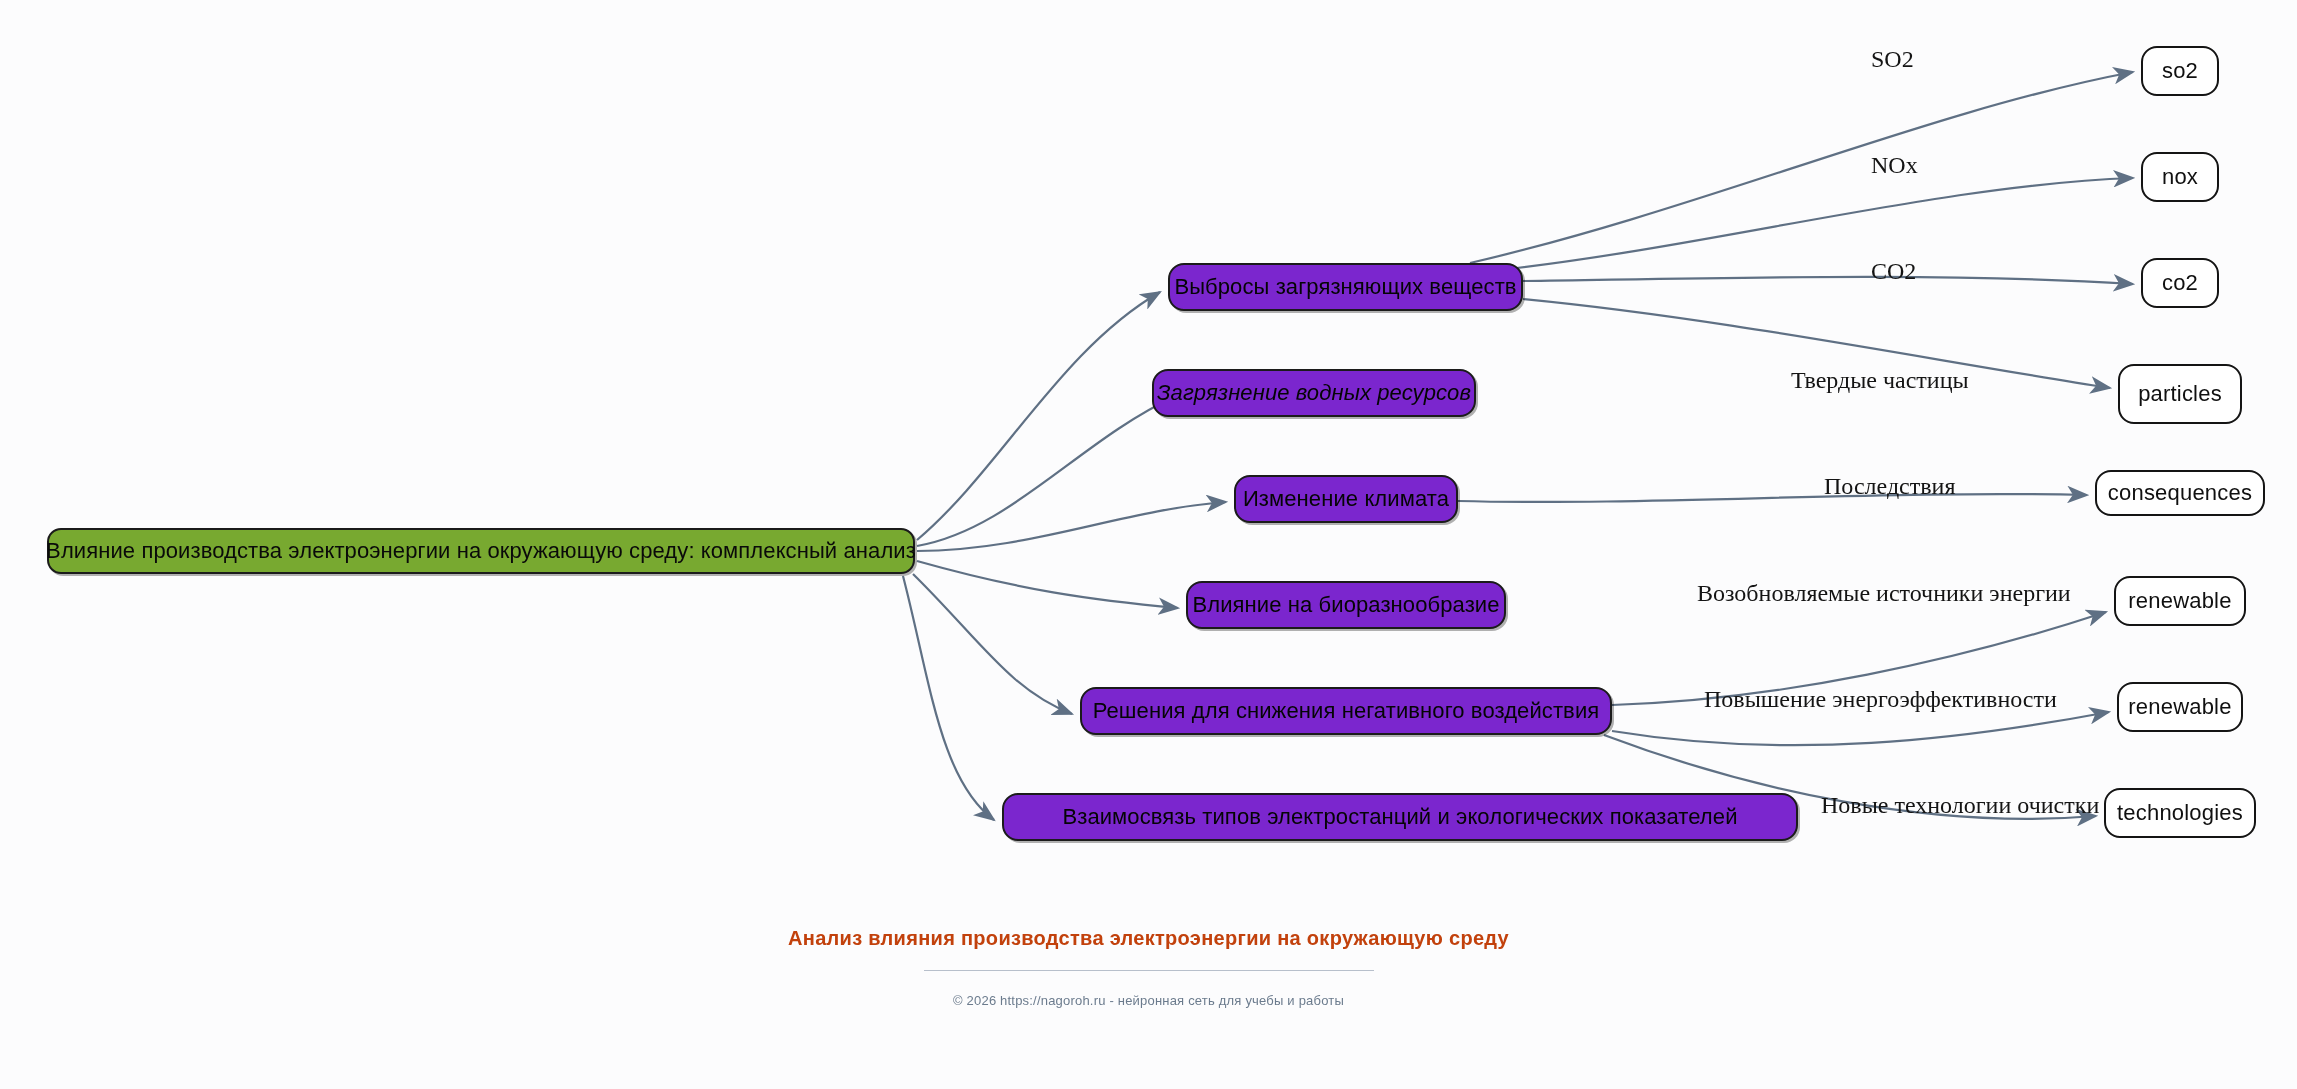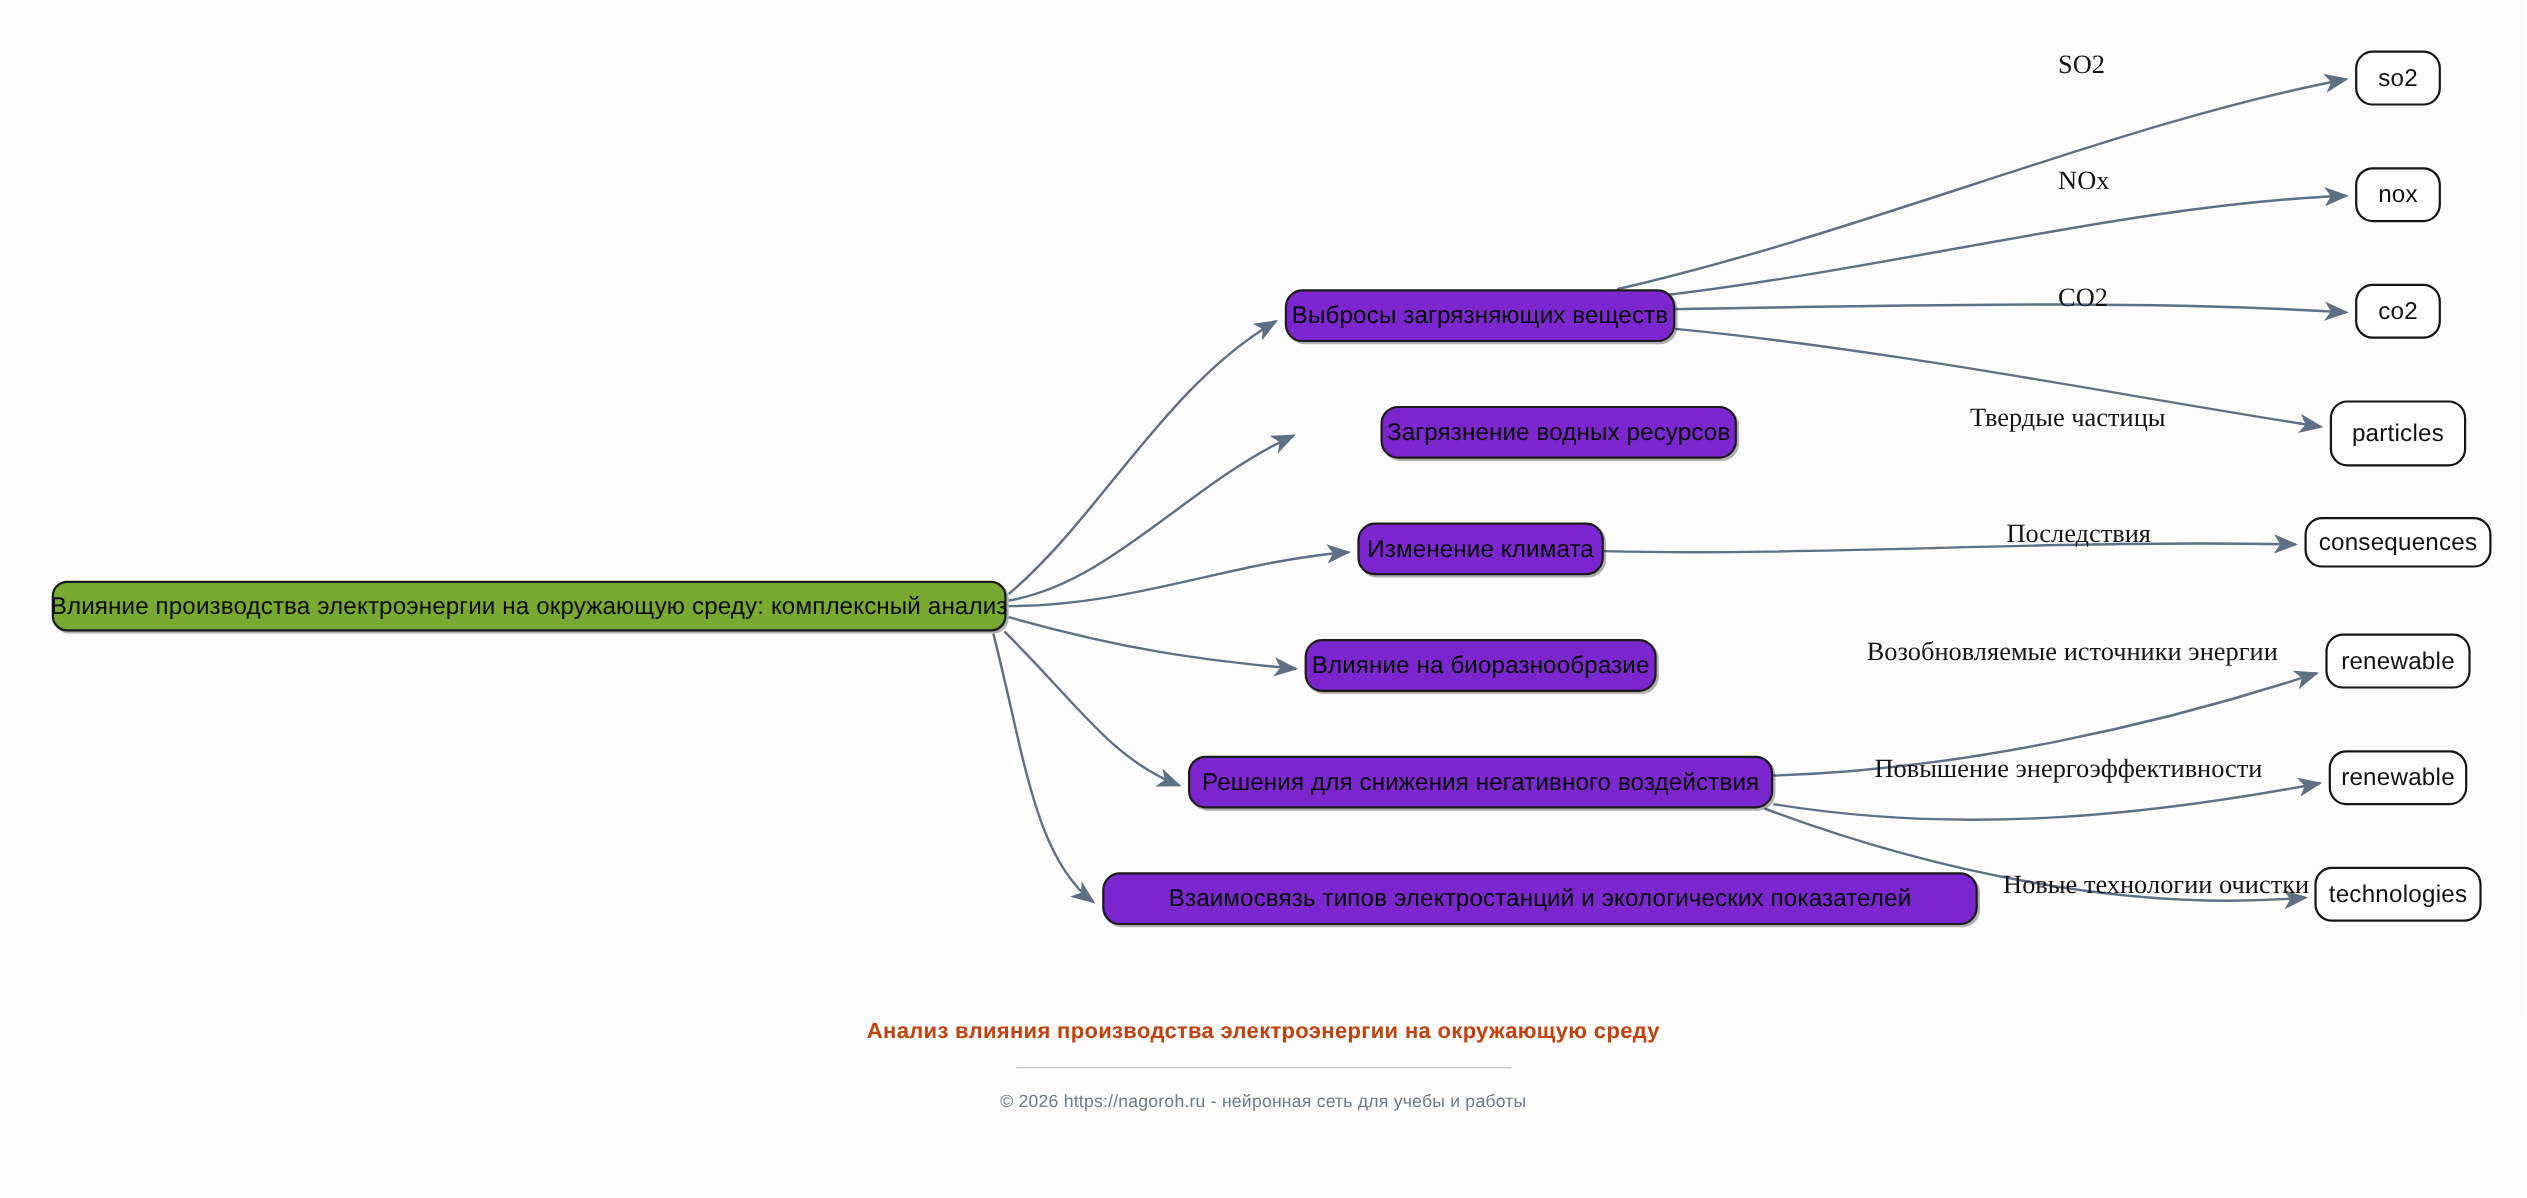--- a/index.html
+++ b/index.html
@@ -84,21 +84,21 @@
     letter-spacing: .3px;
   }
   #footer-rule {
     width: 450px;
     height: 1px;
     background: #b7bfcb;
     margin: 18px auto 0 auto;
   }
   #footer-copy {
     font-family: "Liberation Sans", sans-serif;
-    font-size: 16px;
+    font-size: 13px;
     color: #6b7b8d;
     margin-top: 22px;
     letter-spacing: .2px;
   }
 </style>
 </head>
 <body>
 
 <div id="canvas" style="width: 2297px; height: 1089px; background: rgb(252, 252, 253);">
 
@@ -132,21 +132,21 @@
     <g id="edges-solutions" fill="none" stroke="#5f7084" stroke-width="2.2" marker-end="url(#arrowhead)">
       <path d="M 1612,705 C 1780,700 1960,660 2106,612"></path>
       <path d="M 1612,731 C 1790,760 1960,740 2109,712"></path>
       <path d="M 1604,735 C 1750,790 1930,830 2096,816"></path>
     </g>
   </svg>
 
   <div class="node node-root" style="left: 47px; top: 528px; width: 868px; height: 46px;">Влияние производства электроэнергии на окружающую среду: комплексный анализ</div>
 
   <div class="node node-branch" style="left: 1168px; top: 263px; width: 355px; height: 48px;">Выбросы загрязняющих веществ</div>
-  <div class="node node-branch" style="left: 1255px; top: 369px; width: 324px; height: 48px;">Загрязнение водных ресурсов</div>
+  <div class="node node-branch" style="left: 1152px; top: 369px; width: 324px; height: 48px; font-style: italic;">Загрязнение водных ресурсов</div>
   <div class="node node-branch" style="left: 1234px; top: 475px; width: 224px; height: 48px;">Изменение климата</div>
   <div class="node node-branch" style="left: 1186px; top: 581px; width: 320px; height: 48px;">Влияние на биоразнообразие</div>
   <div class="node node-branch" style="left: 1080px; top: 687px; width: 532px; height: 48px;">Решения для снижения негативного воздействия</div>
   <div class="node node-branch" style="left: 1002px; top: 793px; width: 796px; height: 48px;">Взаимосвязь типов электростанций и экологических показателей</div>
 
   <div class="node node-leaf" style="left: 2141px; top: 46px; width: 78px; height: 50px;">so2</div>
   <div class="node node-leaf" style="left: 2141px; top: 152px; width: 78px; height: 50px;">nox</div>
   <div class="node node-leaf" style="left: 2141px; top: 258px; width: 78px; height: 50px;">co2</div>
   <div class="node node-leaf" style="left: 2118px; top: 364px; width: 124px; height: 60px;">particles</div>
   <div class="node node-leaf" style="left: 2095px; top: 470px; width: 170px; height: 46px;">consequences</div>

